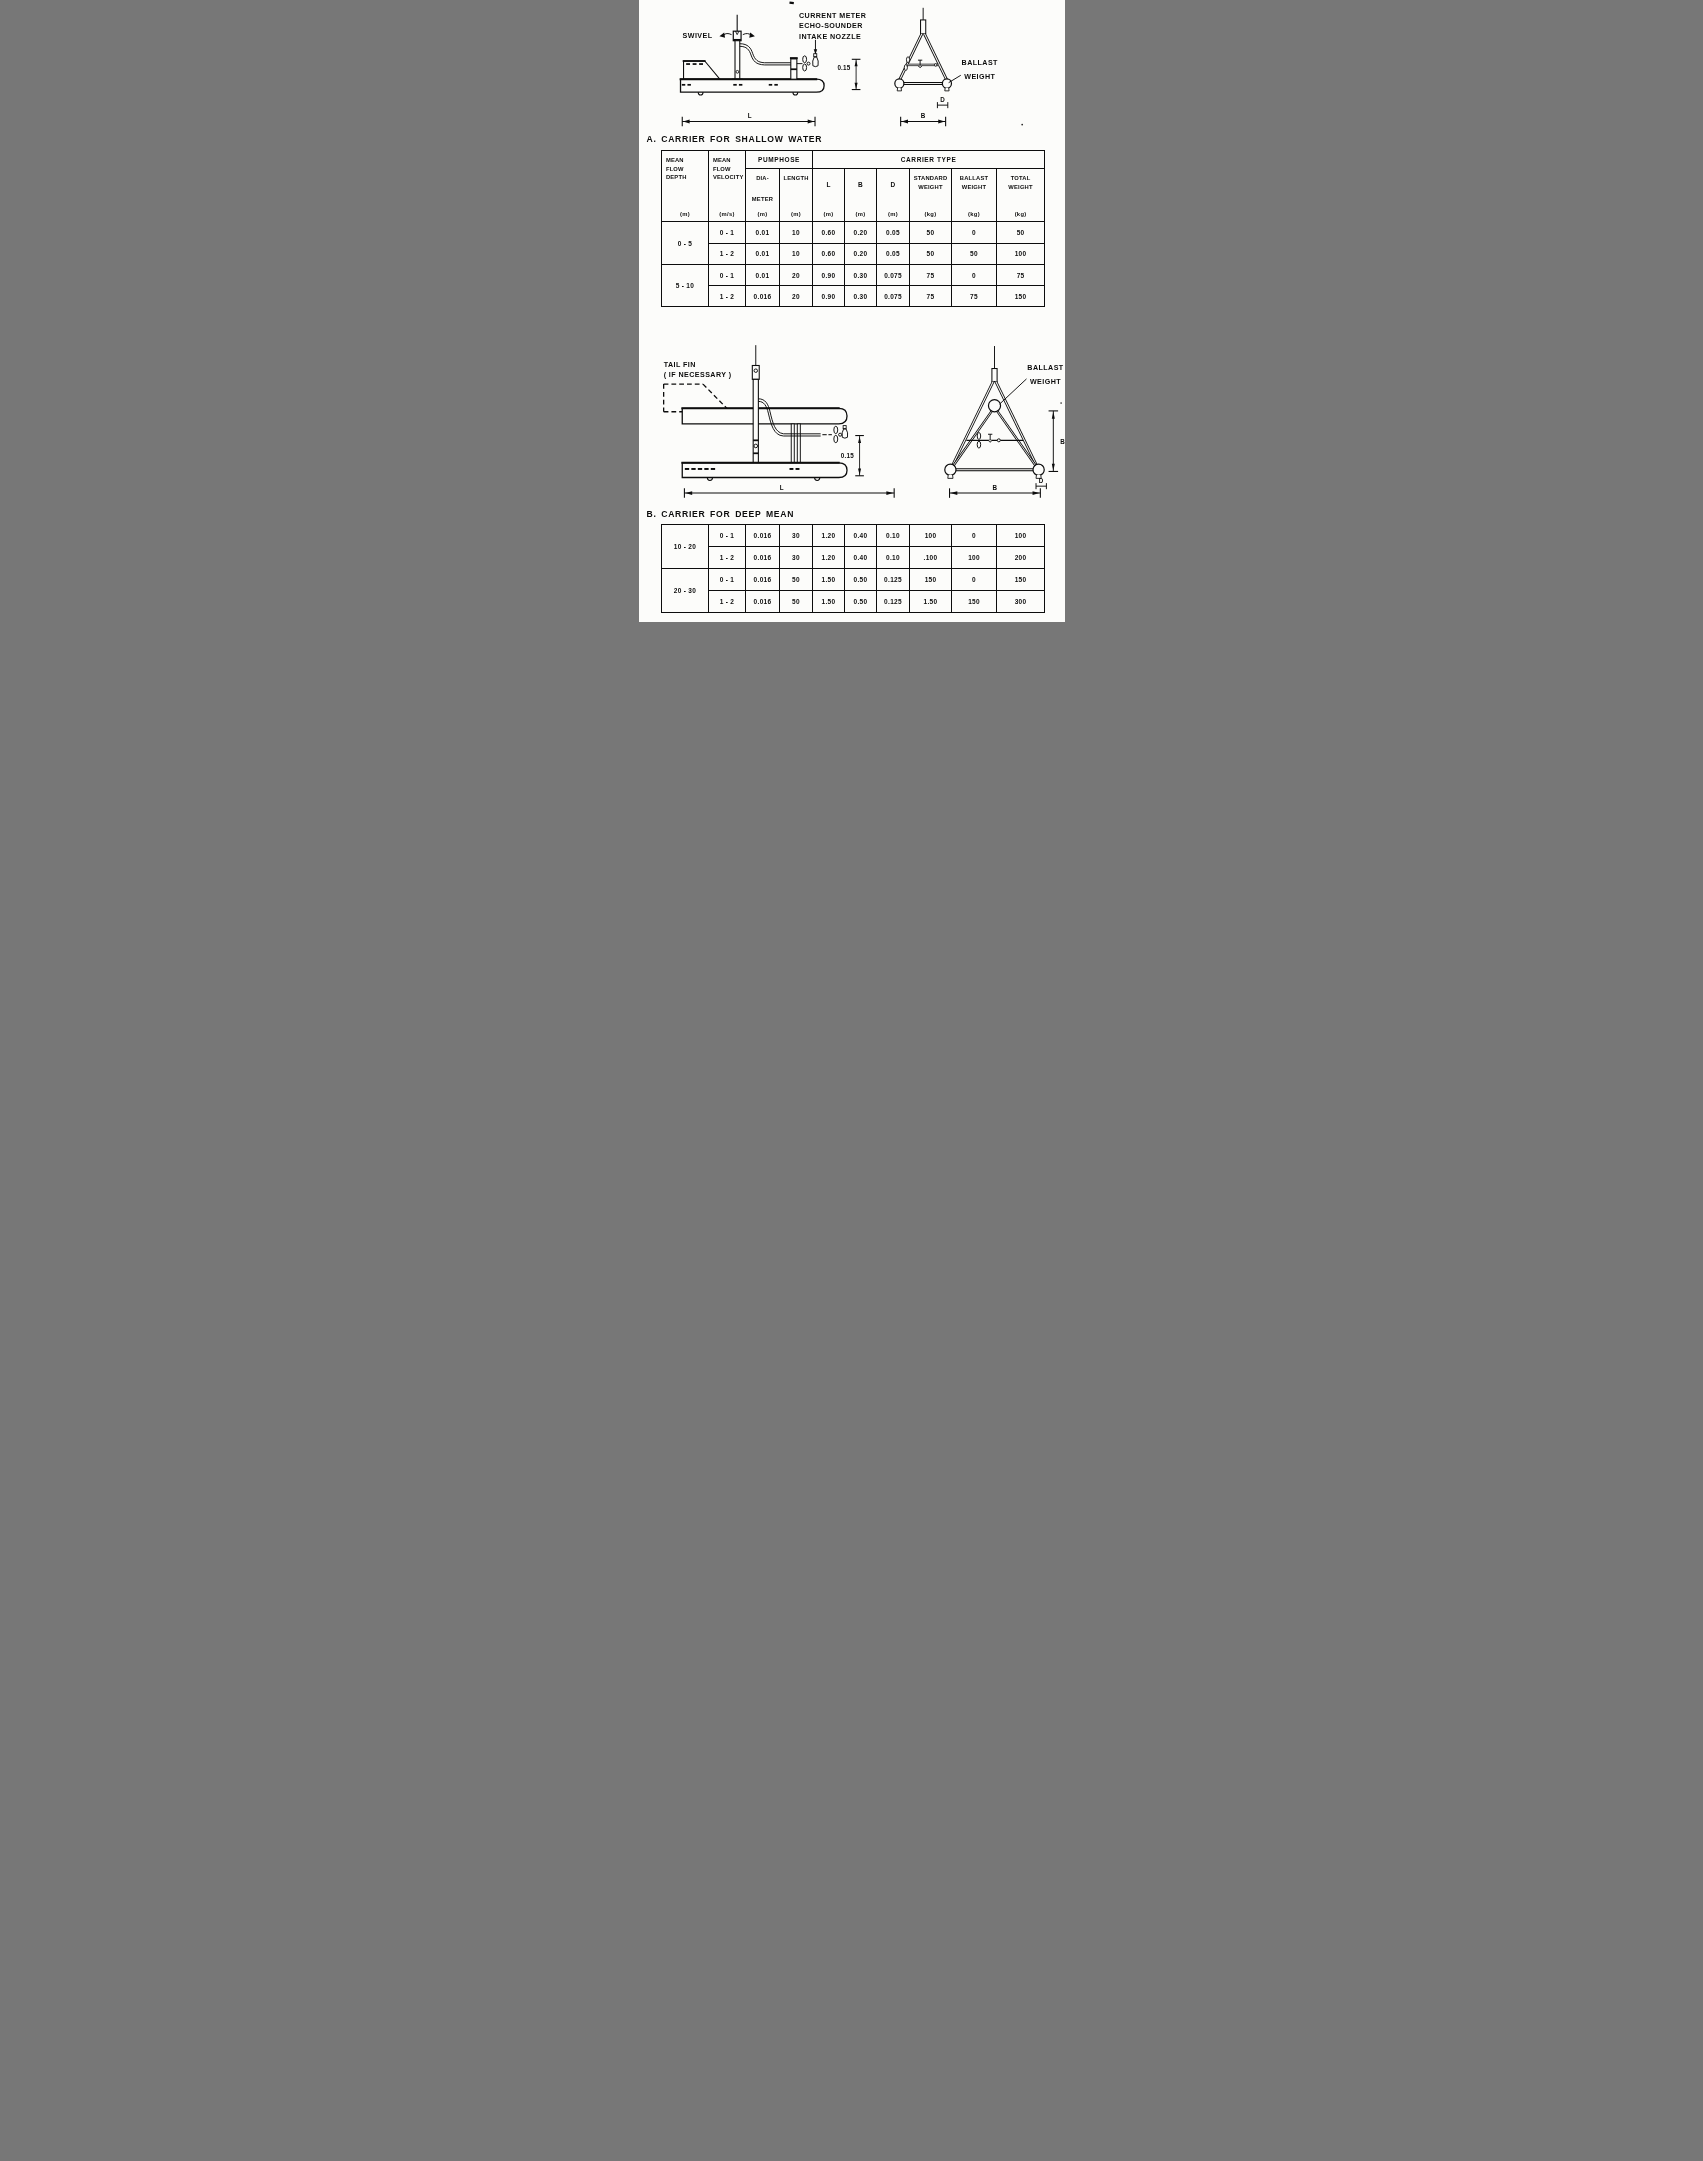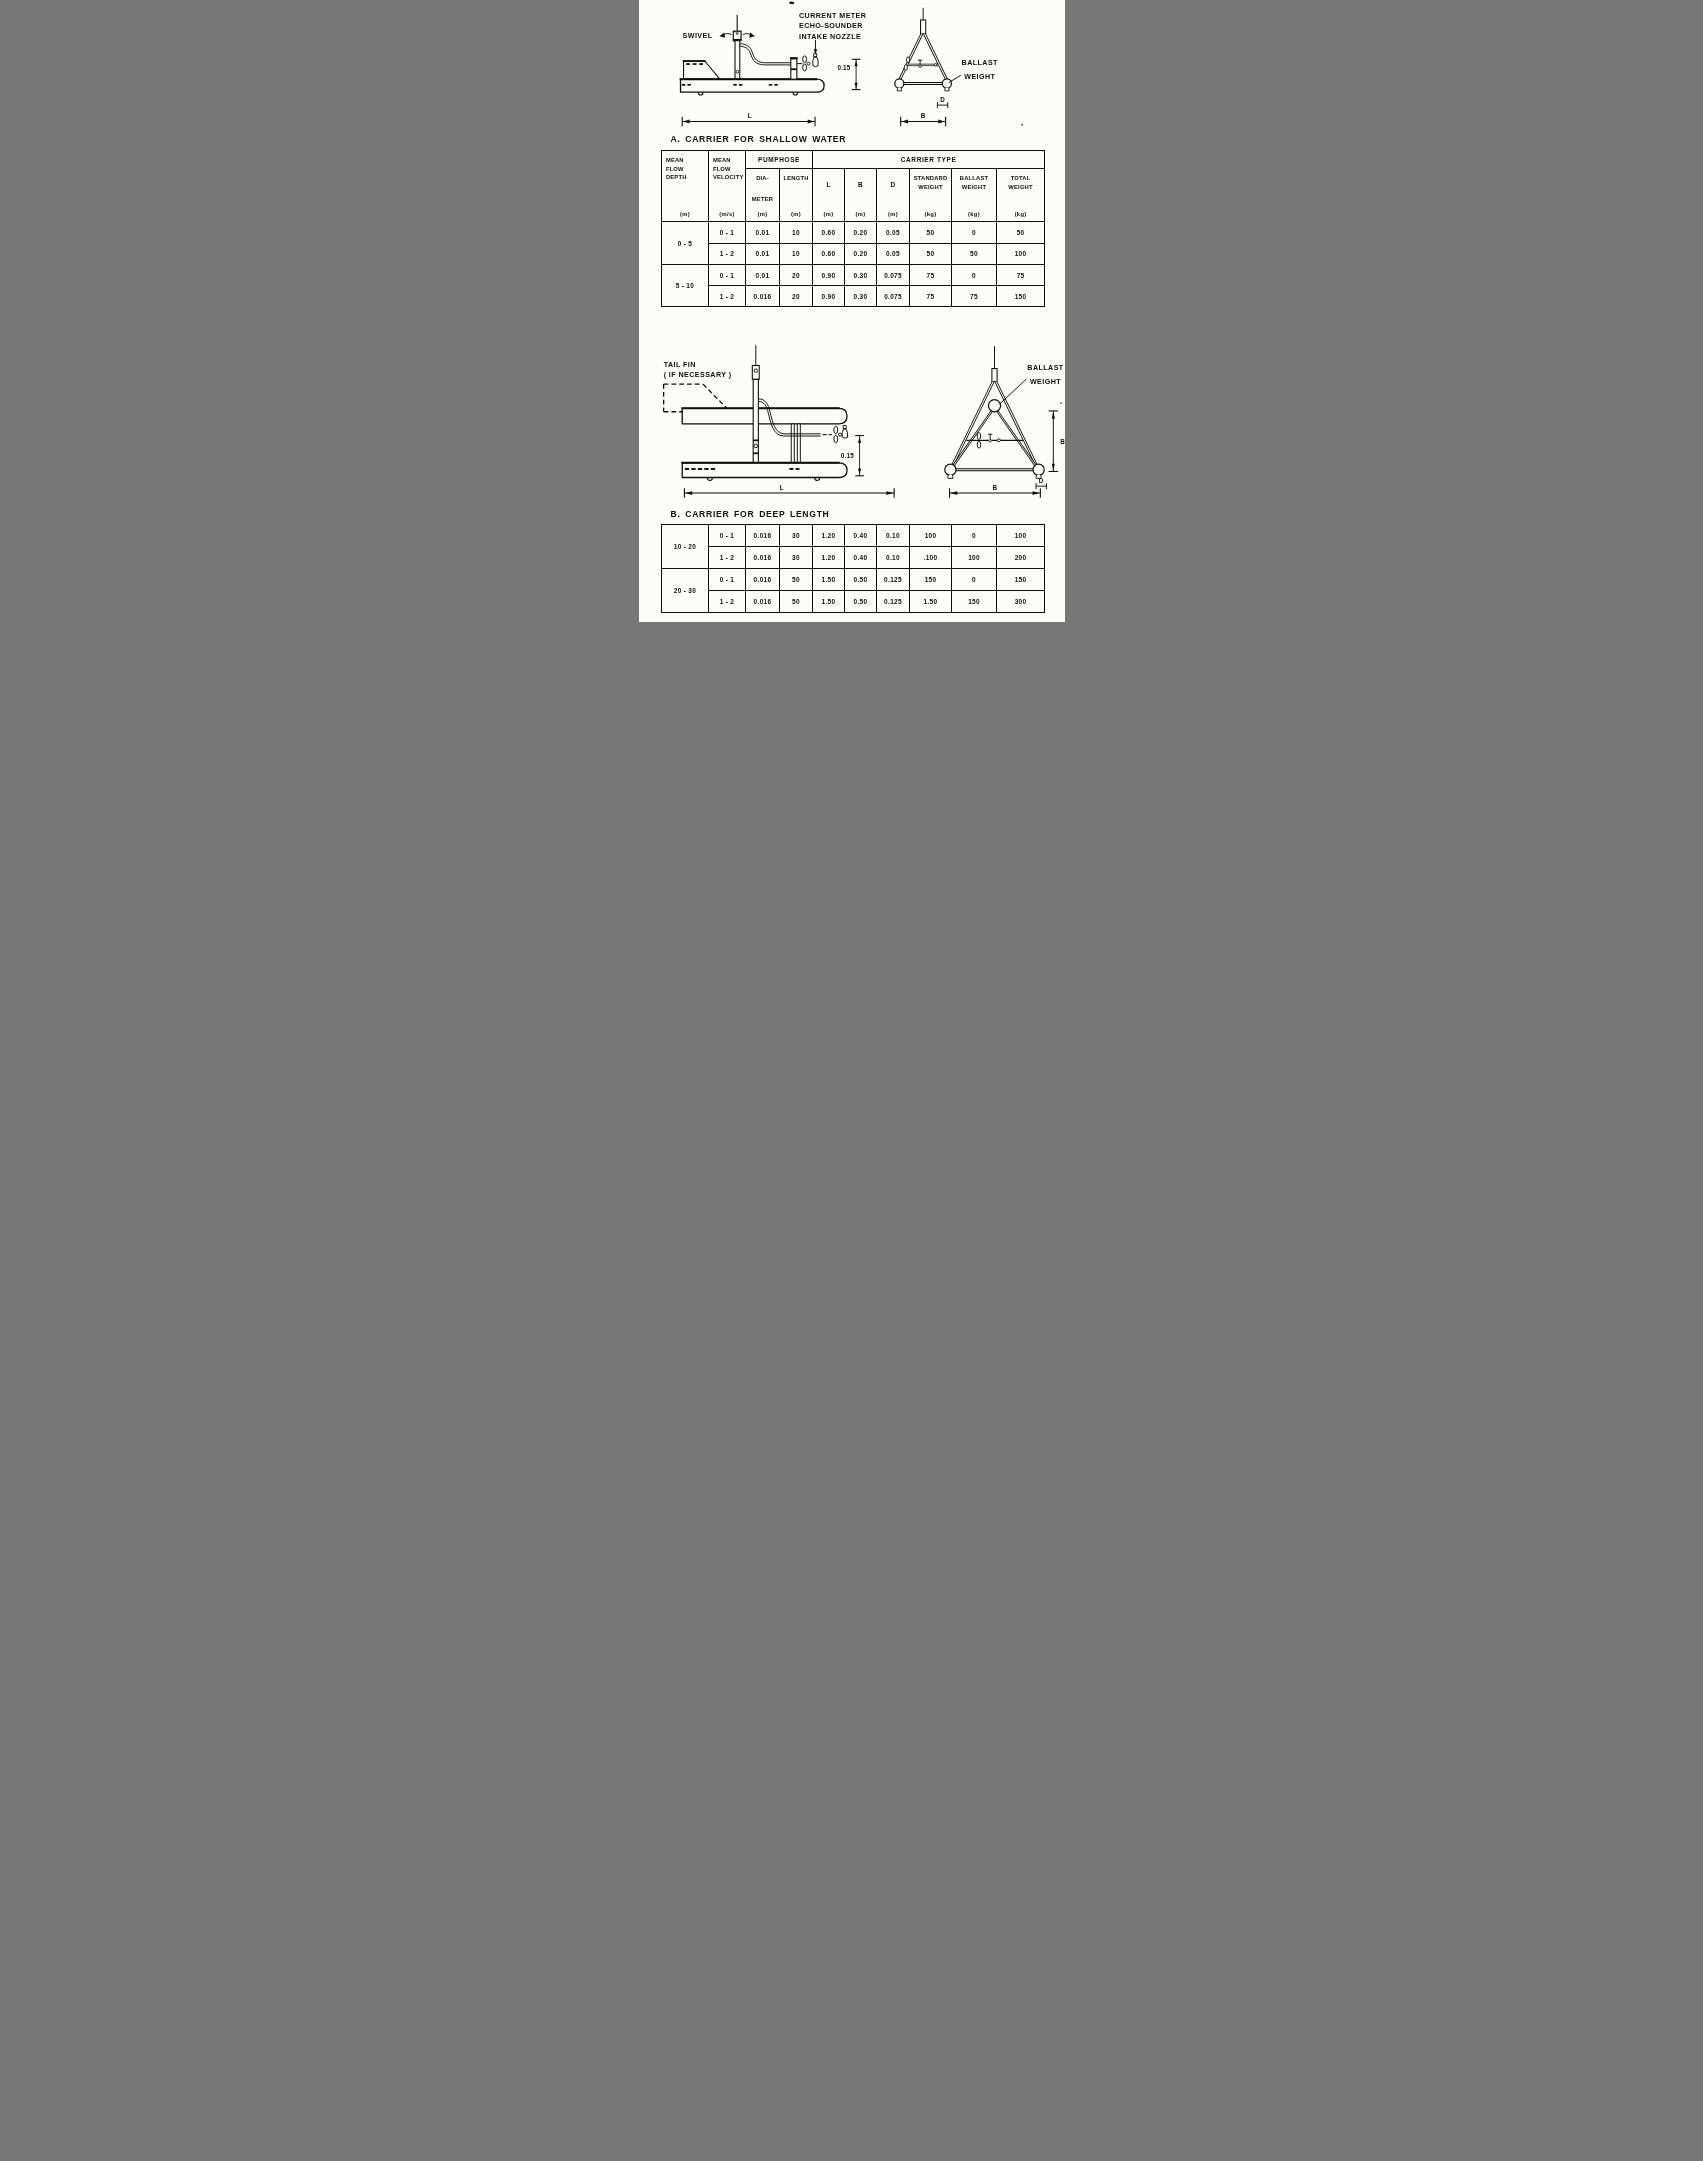--- a/index.html
+++ b/index.html
@@ -10,21 +10,21 @@
     background:#fcfcfa;
     font-family:"Liberation Sans",sans-serif;
     color:#0d0d0d;
     overflow:hidden;
   }
   svg.art{position:absolute;left:0;top:0;width:426px;height:622px;}
   svg.art text{font-family:"Liberation Sans",sans-serif;font-weight:700;fill:#0c0c0c;}
   .lbl{font-size:16.5px;letter-spacing:1px;}
   .dim{font-size:14.5px;letter-spacing:0.5px;}
   .title{
-    position:absolute;left:32px;
+    position:absolute;left:8px;
     font-size:8.6px;font-weight:700;letter-spacing:0.7px;word-spacing:1.7px;
     white-space:nowrap;
   }
   .title-a{top:134px;}
   .title-b{top:509px;}
   table.spec{
     position:absolute;left:22.5px;width:383px;
     border-collapse:collapse;table-layout:fixed;
     border:1.7px solid #0d0d0d;
     font-weight:700;
@@ -319,21 +319,21 @@
     <polygon points="926,1140 910,1135.5 910,1144.5" fill="#0d0d0d" stroke="none"></polygon>
   </g>
   <text class="dim" x="823" y="1132" text-anchor="middle">B</text>
 
   <rect x="348" y="4" width="10" height="5" fill="#0d0d0d" transform="rotate(6 353 6)"></rect>
   <circle cx="886" cy="288" r="2" fill="#222"></circle>
   <circle cx="976" cy="932" r="1.8" fill="#222"></circle>
 </svg>
 
 <div class="title title-a">A. CARRIER FOR SHALLOW WATER</div>
-<div class="title title-b">B. CARRIER FOR DEEP LENGTH</div>
+<div class="title title-b">B. CARRIER FOR DEEP MEAN</div>
 
 <table class="spec" id="table-a">
   <colgroup>
     <col style="width:47px">
         <col style="width:37px">
         <col style="width:34px">
         <col style="width:33px">
     <col style="width:32px">
         <col style="width:32px">
         <col style="width:33px">

